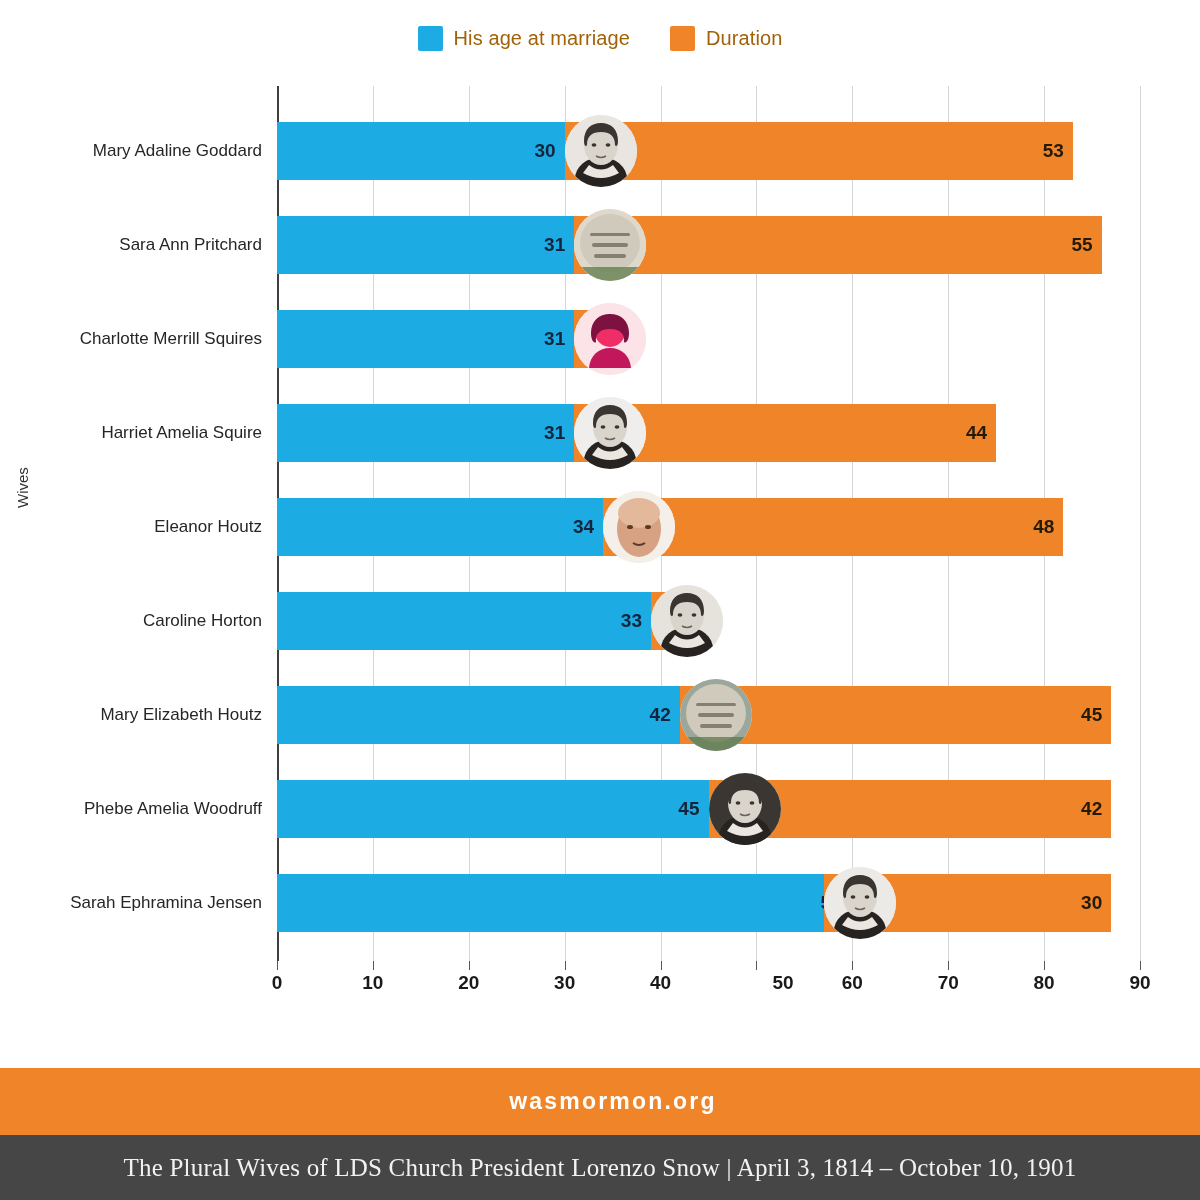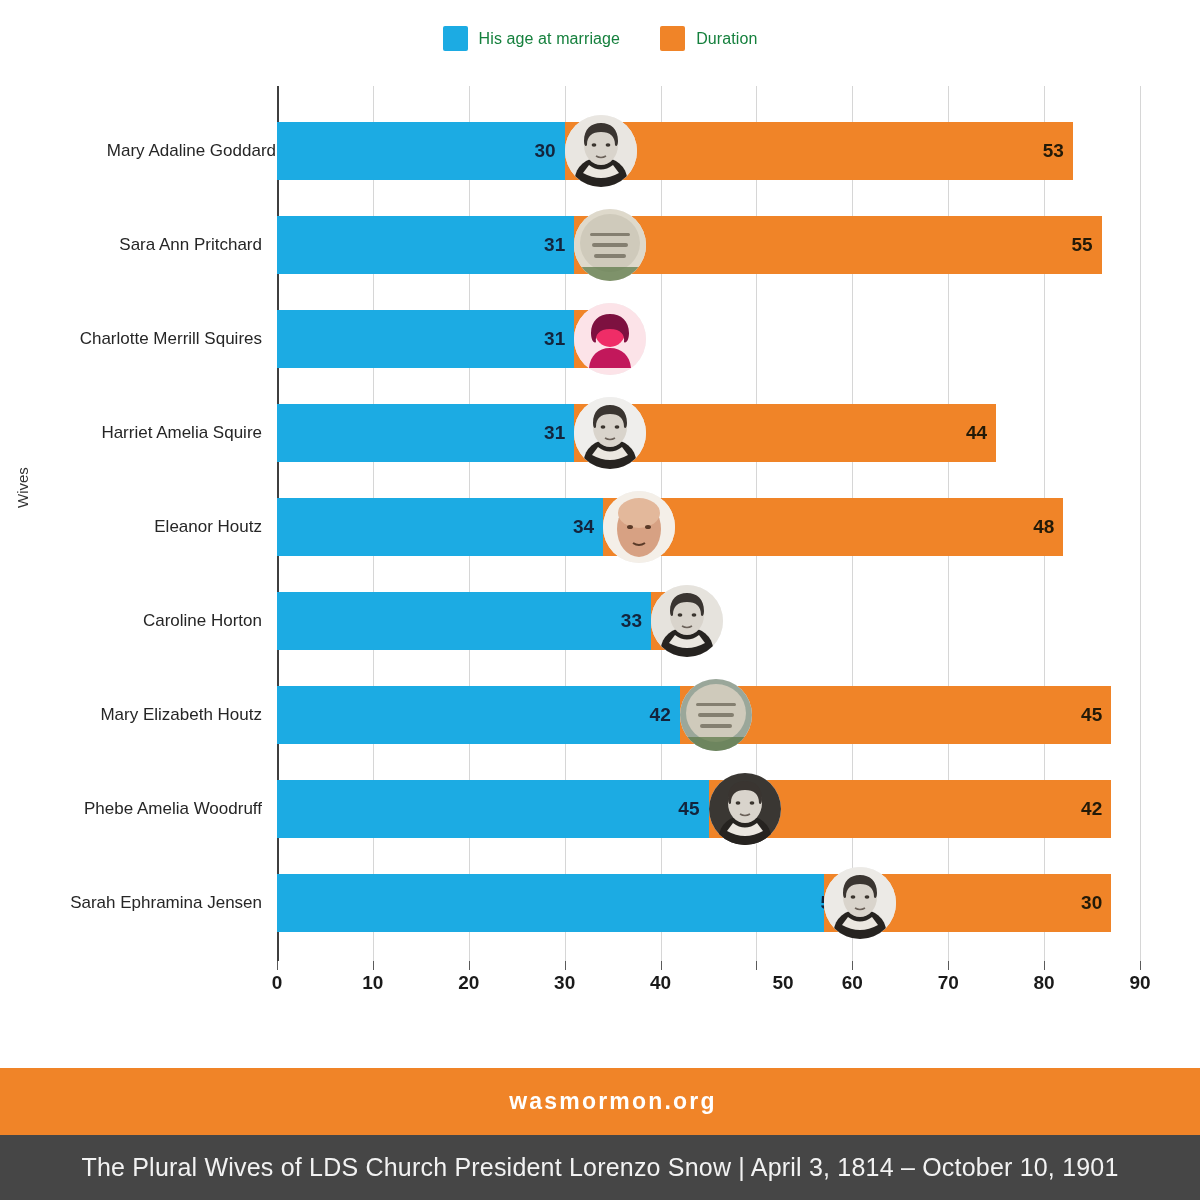--- a/index.html
+++ b/index.html
@@ -12,21 +12,21 @@
   }
   #root { position: relative; width: 1200px; height: 1200px; background:#fff; }
 
   
   .legend {
     position: absolute; top: 26px; left: 0; width: 1200px;
     display: flex; justify-content: center; align-items: center; gap: 40px;
   }
   .legend-item { display: flex; align-items: center; gap: 11px; }
   .legend-swatch { width: 25px; height: 25px; border-radius: 2px; display:block; }
-  .legend-label { font-size: 16px; color: #15803d; letter-spacing: .1px; }
+  .legend-label { font-size: 20px; color: #a16207; letter-spacing: .1px; }
 
   
   .plot-wrap { position:absolute; left:0; top:0; width:1200px; height:1055px; }
 
   .yaxis-title {
     position: absolute; left: 14px; top: 508px;
     font-size: 15px; color: #333;
     transform: rotate(-90deg); transform-origin: left top;
     white-space: nowrap;
   }
@@ -84,21 +84,21 @@
   
   .footer-orange {
     position: absolute; left: 0; top: 1068px; width: 1200px; height: 67px;
     display: flex; align-items: center; justify-content: center;
   }
   .footer-orange .brand {
     color: #ffffff; font-size: 23px; font-weight: bold; letter-spacing: 2.2px;
   }
   .footer-dark {
     position: absolute; left: 0; top: 1135px; width: 1200px; height: 65px;
-    display: flex; align-items: center; justify-content: center;
+    display: flex; align-items: center; justify-content: center; font-family: Liberation Serif, serif;
   }
   .footer-dark .caption {
     color: #f2f2f2; font-size: 25px; letter-spacing: .2px; white-space: nowrap;
   }
 </style>
 </head>
 <body>
 
 <div id="root">
 
@@ -144,21 +144,21 @@
         <div class="tick" style="left: 852.333px;"></div>
         <div class="tick-label" style="left: 852.333px;">60</div>
         <div class="tick" style="left: 948.222px;"></div>
         <div class="tick-label" style="left: 948.222px;">70</div>
         <div class="tick" style="left: 1044.11px;"></div>
         <div class="tick-label" style="left: 1044.11px;">80</div>
         <div class="tick" style="left: 1140px;"></div>
         <div class="tick-label" style="left: 1140px;">90</div>
       </div>
   <div class="row" style="top: 122px; width: 1200px;">
-        <div class="cat-label" style="top: 19px; margin-left: 14px;">Mary Adaline Goddard</div>
+        <div class="cat-label" style="top: 19px;">Mary Adaline Goddard</div>
         <div class="seg" style="left: 277px; width: 287.667px; background: rgb(28, 171, 227);"></div>
         <div class="seg-val" style="left: 277px; width: 287.667px; justify-content: flex-end; padding-right: 9px;">30</div>
         <div class="seg" style="left: 564.667px; width: 508.211px; background: rgb(240, 132, 40);"></div>
         <div class="seg-val dark" style="left: 564.667px; width: 508.211px; justify-content: flex-end; padding-right: 9px;">53</div>
         <div class="avatar" style="left: 564.667px;">
           <svg viewBox="0 0 72 72">
             <rect width="72" height="72" fill="#e9e6e1"></rect>
             <ellipse cx="36" cy="64" rx="26" ry="22" fill="#262320"></ellipse>
             <ellipse cx="36" cy="30" rx="17" ry="20" fill="#d9d4cc"></ellipse>
             <path d="M19 26c0-12 7-18 17-18s17 6 17 18c0 5-2 6-3 4 0-9-5-13-14-13s-14 4-14 13c-1 2-3 1-3-4z" fill="#3a3531"></path>

